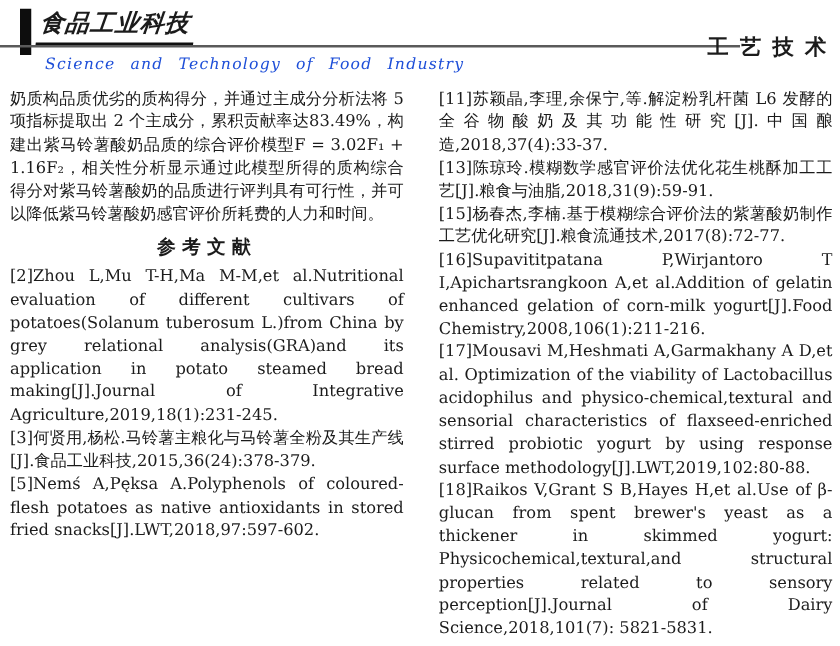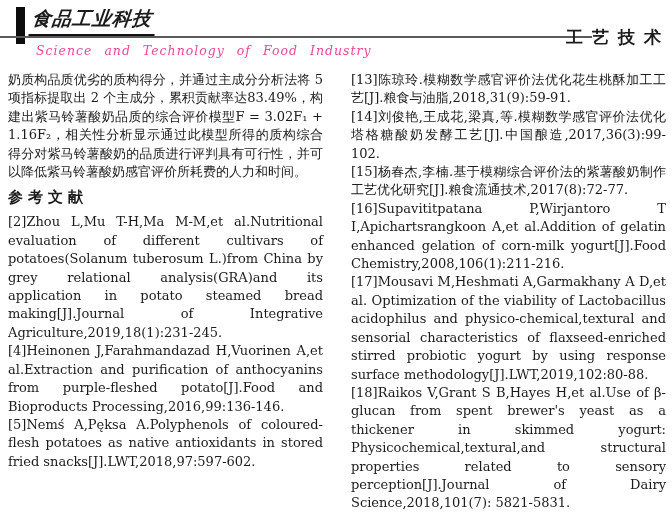--- a/index.html
+++ b/index.html
@@ -27,40 +27,40 @@
     white-space:nowrap;
   }
   .header-rule {
     position:absolute; left:0; top:36px;
     width:592px; height:2px; background:#5a5a5a;
   }
   .journal-en {
     position:absolute; left:36px; top:43px;
     font-style:italic; font-size:12.5px;
     letter-spacing:1px; word-spacing:7px;
-    white-space:nowrap; color:#ec4899;
+    white-space:nowrap; color:#1d4ed8;
   }
   .section-label {
     position:absolute; right:2px; top:26px;
     font-size:17px; font-weight:bold;
     letter-spacing:9px; white-space:nowrap;
   }
   
   .columns {
     position:absolute; top:71px; left:8px;
     width:658px; height:462px;
     display:flex; gap:28px; overflow:hidden;
   }
   .col { width:315px; text-align:justify; }
   .col p {
     font-size:13px; line-height:18.4px;
     text-align:justify; text-justify:inter-ideograph;
   }
   .refs-heading {
-    font-weight:bold;
+    text-align:center; font-weight:bold;
     font-size:15px; letter-spacing:5px;
     margin:7px 0 6px 0;
   }
 </style>
 </head>
 <body>
 
 <div class="page">
 
   <div class="header">
@@ -70,27 +70,27 @@
     <div class="journal-en">Science and Technology of Food Industry</div>
     <div class="section-label">工艺技术</div>
   </div>
 
   <div class="columns">
 
     <div class="col">
       <p>奶质构品质优劣的质构得分，并通过主成分分析法将 5 项指标提取出 2 个主成分，累积贡献率达83.49%，构建出紫马铃薯酸奶品质的综合评价模型F = 3.02F₁ + 1.16F₂，相关性分析显示通过此模型所得的质构综合得分对紫马铃薯酸奶的品质进行评判具有可行性，并可以降低紫马铃薯酸奶感官评价所耗费的人力和时间。</p>
       <div class="refs-heading">参考文献</div>
       <p>[2]Zhou L,Mu T-H,Ma M-M,et al.Nutritional evaluation of different cultivars of potatoes(Solanum tuberosum L.)from China by grey relational analysis(GRA)and its application in potato steamed bread making[J].Journal of Integrative Agriculture,2019,18(1):231-245.</p>
-      <p>[4]Heinonen J,Farahmandazad H,Vuorinen A,et al.Extraction and purification of anthocyanins from purple-fleshed potato[J].Food and Bioproducts Processing,2016,99:136-146.</p>
+      <p>[3]何贤用,杨松.马铃薯主粮化与马铃薯全粉及其生产线[J].食品工业科技,2015,36(24):378-379.</p>
       <p>[5]Nemś A,Pęksa A.Polyphenols of coloured-flesh potatoes as native antioxidants in stored fried snacks[J].LWT,2018,97:597-602.</p>
     </div>
 
     <div class="col">
+      <p>[11]苏颖晶,李理,余保宁,等.解淀粉乳杆菌 L6 发酵的全谷物酸奶及其功能性研究[J].中国酿造,2018,37(4):33-37.</p>
       <p>[13]陈琼玲.模糊数学感官评价法优化花生桃酥加工工艺[J].粮食与油脂,2018,31(9):59-91.</p>
-      <p>[14]刘俊艳,王成花,梁真,等.模糊数学感官评价法优化塔格糖酸奶发酵工艺[J].中国酿造,2017,36(3):99-102.</p>
       <p>[15]杨春杰,李楠.基于模糊综合评价法的紫薯酸奶制作工艺优化研究[J].粮食流通技术,2017(8):72-77.</p>
       <p>[16]Supavititpatana P,Wirjantoro T I,Apichartsrangkoon A,et al.Addition of gelatin enhanced gelation of corn-milk yogurt[J].Food Chemistry,2008,106(1):211-216.</p>
       <p>[17]Mousavi M,Heshmati A,Garmakhany A D,et al. Optimization of the viability of Lactobacillus acidophilus and physico-chemical,textural and sensorial characteristics of flaxseed-enriched stirred probiotic yogurt by using response surface methodology[J].LWT,2019,102:80-88.</p>
       <p>[18]Raikos V,Grant S B,Hayes H,et al.Use of β-glucan from spent brewer's yeast as a thickener in skimmed yogurt: Physicochemical,textural,and structural properties related to sensory perception[J].Journal of Dairy Science,2018,101(7): 5821-5831.</p>
 
     </div>
 
   </div>
 </div>
 

